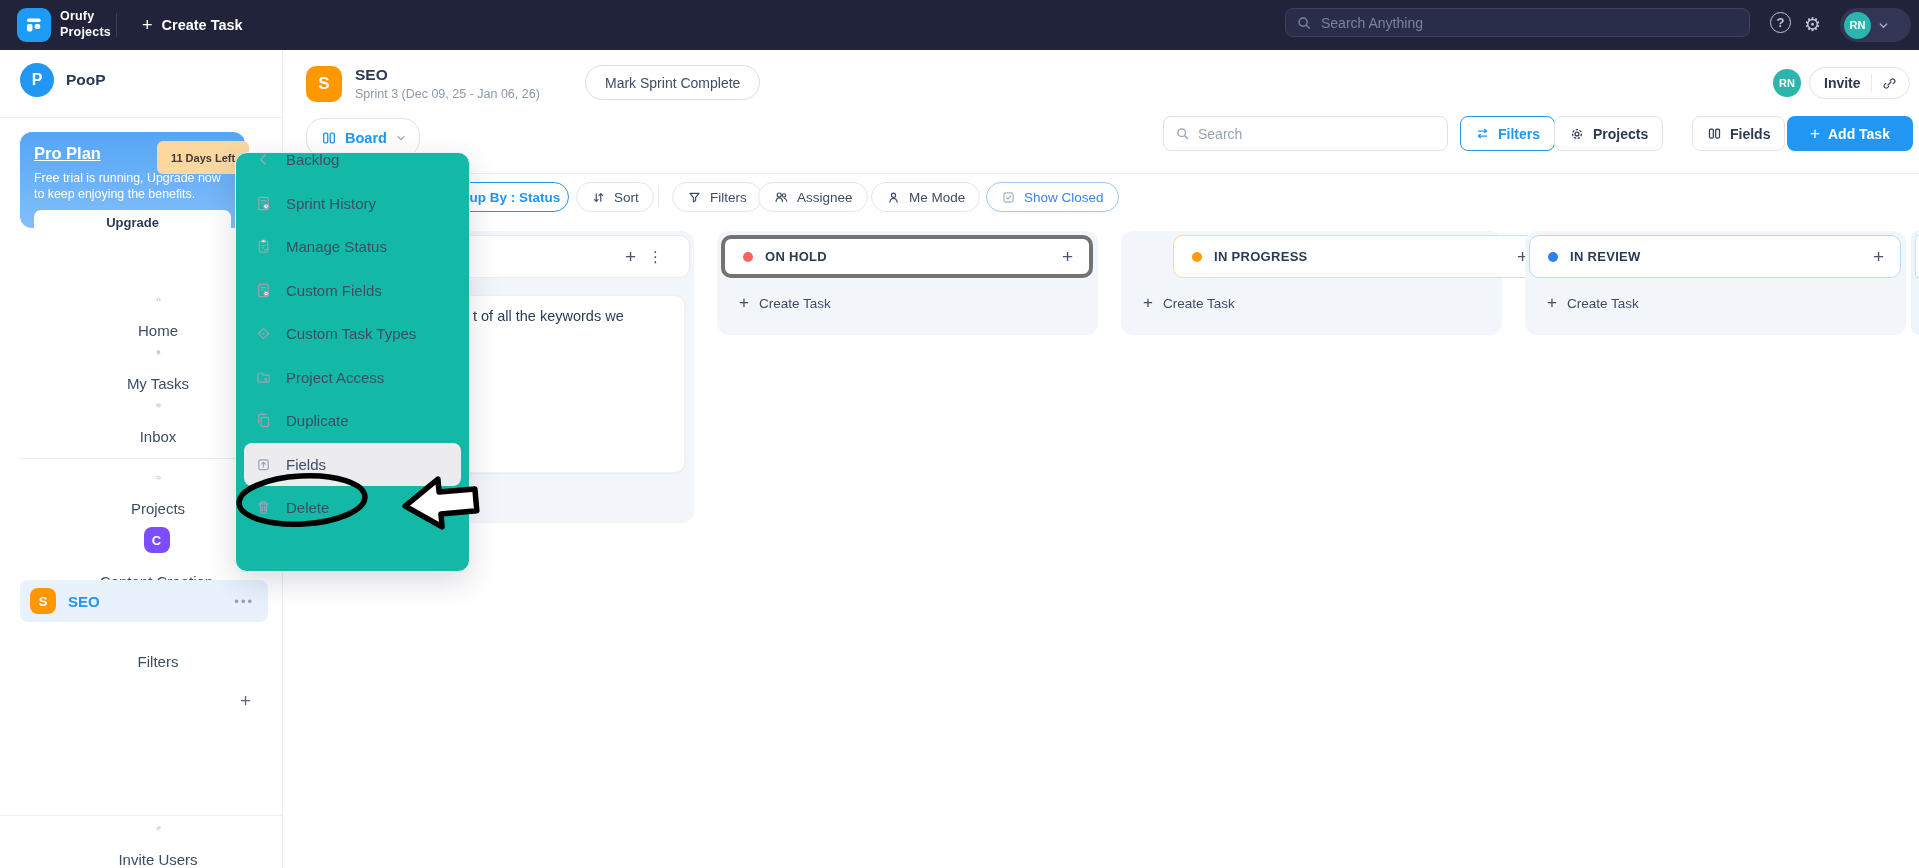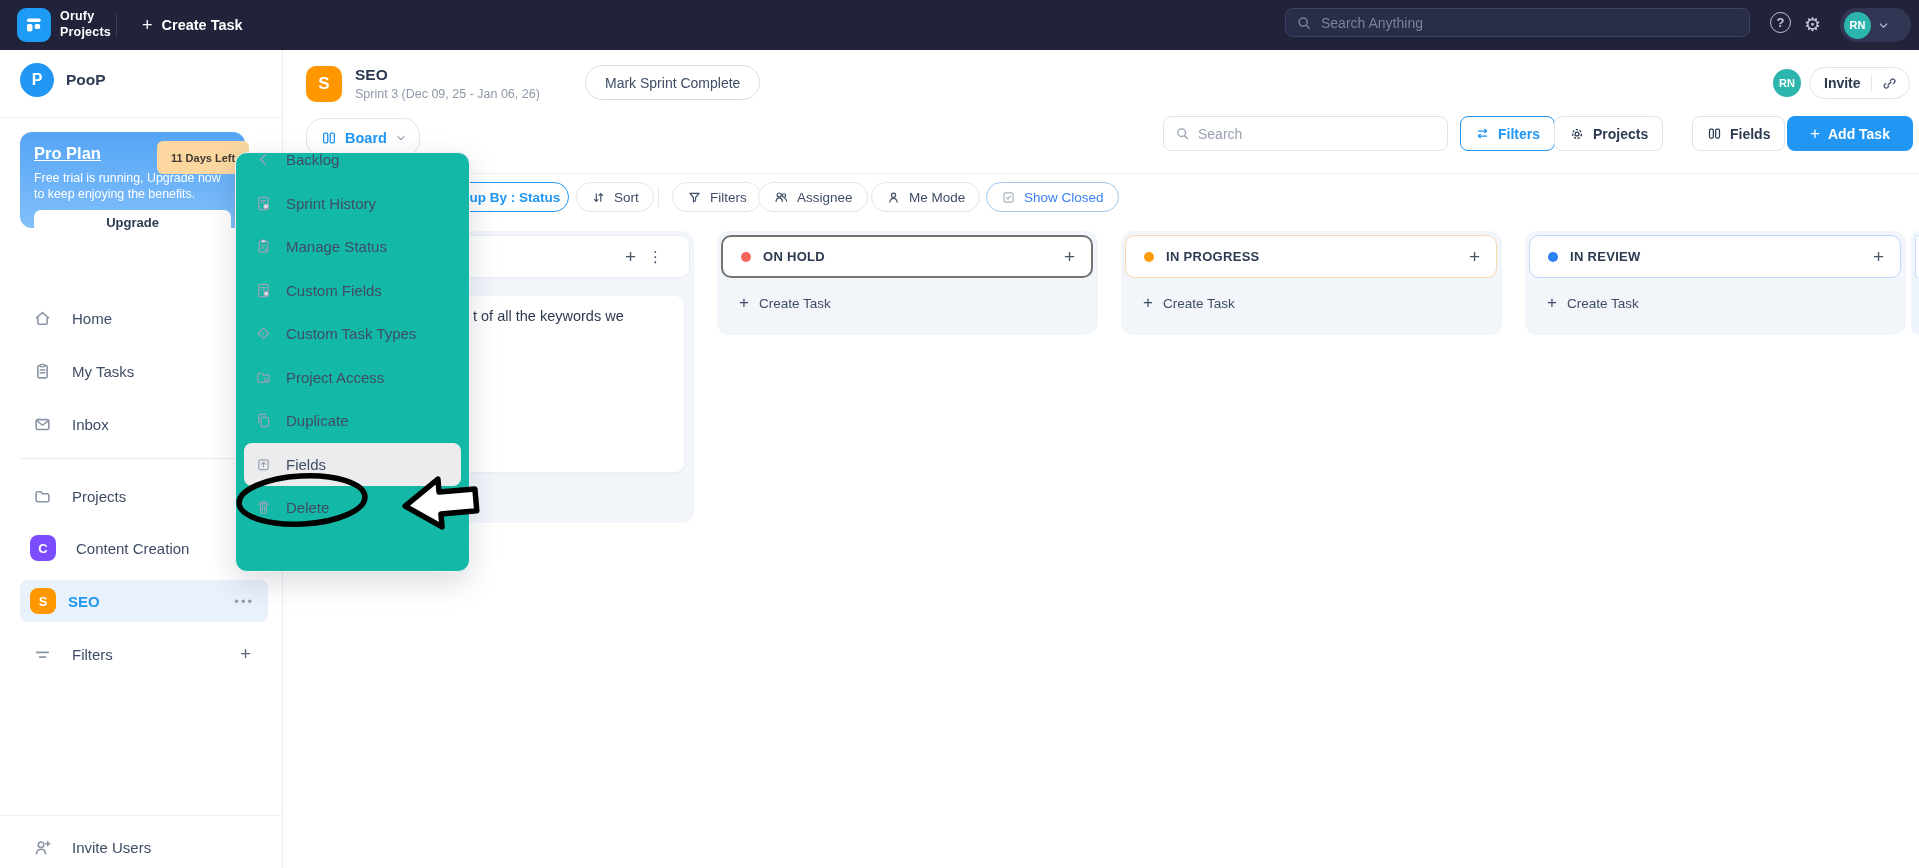--- a/index.html
+++ b/index.html
@@ -47,21 +47,21 @@
     background:linear-gradient(180deg,#55a5f6,#82bffa); padding:12px 14px; color:#fff; }
   .plan-title { font-size:16.5px; font-weight:bold;text-decoration:underline; }
   .plan-badge { position:absolute; left:137px; top:9px; width:92px; height:33px; border-radius:6px;
     background:#fcd8a0; color:#3f3a33; font-size:11px; font-weight:600;
     display:flex; align-items:center; justify-content:center; white-space:nowrap; }
   .plan-body { margin-top:7px; font-size:12.4px; line-height:16px; white-space:nowrap; }
   .plan-btn { margin-top:8px; width:197px; height:24px; background:#fff; border:0; border-radius:7px;
     color:#2c3a52; font-size:13px; font-weight:600; cursor:pointer; font-family:"Liberation Sans",sans-serif; }
 
   .side-item { position:absolute; left:0; width:283px; height:42px; display:flex;
-    align-items:center; gap:20px; padding-left:33px; font-size:15px; color:#3e4c66; cursor:pointer; }
+    align-items:center; gap:20px; padding-left:33px; font-size:15px; color:#3e4c66; cursor:pointer;flex-direction:column; }
   .side-item .lbl { flex:0 0 auto; }
   .proj-sq { width:26px; height:26px; border-radius:8px; color:#fff; font-size:13px; font-weight:bold;
     display:flex; align-items:center; justify-content:center; flex:0 0 auto; }
   .seo-row { position:absolute; left:20px; top:530px; width:248px; height:42px; border-radius:8px;
     background:#e9f1fd; display:flex; align-items:center; gap:12px; padding-left:10px; cursor:pointer; }
   .seo-row .lbl { color:#2196f3; font-weight:600; font-size:15px; }
   .seo-dots { margin-left:auto; margin-right:14px; color:#93a0b2; font-size:13px; letter-spacing:2px; }
   .side-div { position:absolute; left:20px; top:408px; width:243px; height:1px; background:#e9edf2; }
   .filters-plus { margin-left:auto; margin-right:32px; font-size:19px; color:#5b6878; font-weight:400; }
   .bottom-div { position:absolute; left:0; top:765px; width:283px; height:1px; background:#edeff3; }
@@ -379,33 +379,33 @@
     <div class="col-header" style="width:446px; border:1px solid #e9edf3; padding-right:26px;">
       <span class="col-plus">+</span>
       <span class="col-dots">⋮</span>
     </div>
   </div>
   <div class="task-card">
     <span>t of all the keywords we</span>
   </div>
 
   <div class="col" style="left:717px; width:381px; height:104px;">
-    <div class="col-header" style="width:372px; border:2px solid #737373;">
+    <div class="col-header" style="width:372px; border:4px solid #737373;">
       <span class="dot" style="background:#f4655e"></span>
       <span class="col-name">ON HOLD</span>
       <span class="col-plus">+</span>
     </div>
     <div class="create-row">
       <span class="plus">+</span>
       <span>Create Task</span>
     </div>
   </div>
 
   <div class="col" style="left:1121px; width:381px; height:104px;">
-    <div class="col-header" style="width:372px; border:1px solid #f7d9ad;">
+    <div class="col-header" style="width:372px; border:1px solid #f7d9ad;margin-left:48px;">
       <span class="dot" style="background:#fe9c0c"></span>
       <span class="col-name">IN PROGRESS</span>
       <span class="col-plus">+</span>
     </div>
     <div class="create-row">
       <span class="plus">+</span>
       <span>Create Task</span>
     </div>
   </div>
 

